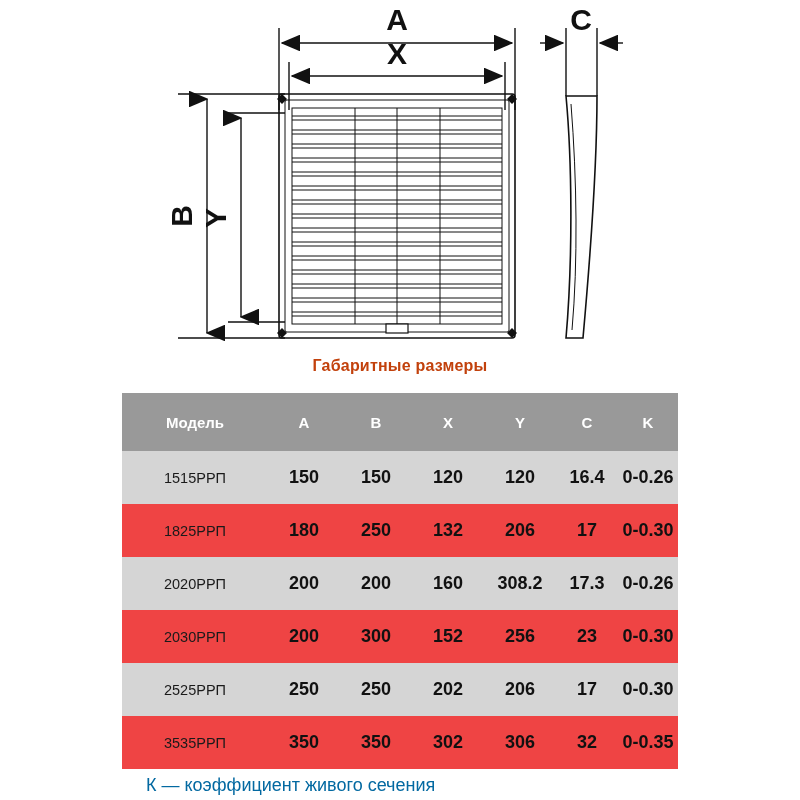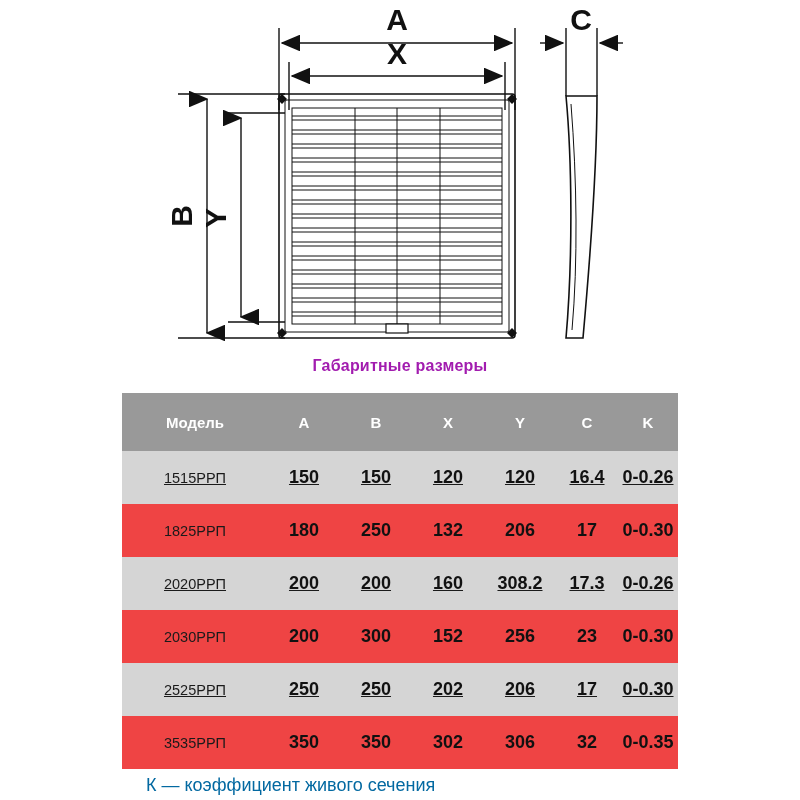--- a/index.html
+++ b/index.html
@@ -34,21 +34,21 @@
   }
 
   .caption {
     position: absolute;
     top: 357px;
     left: 0;
     width: 800px;
     text-align: center;
     font-size: 16px;
     font-weight: bold;
-    color: #a21caf;
+    color: #c2410c;
     letter-spacing: 0.2px;
   }
 
   
   .table-wrap {
     position: absolute;
     left: 122px;
     top: 393px;
     width: 556px;
   }
@@ -70,21 +70,20 @@
     color: #ffffff;
     font-weight: bold;
     font-size: 15px;
     height: 58px;
   }
   table.specs thead th.model-col {
     font-size: 15px;
   }
   table.specs tbody tr.shade {
     background: #d5d5d5;
-    text-decoration: underline;
   }
   table.specs tbody tr.plain {
     background: #ef4444;
   }
   table.specs tbody td.model {
     font-weight: normal;
     color: #1a1a1a;
     font-size: 14.5px;
   }
   table.specs tbody td.val {

